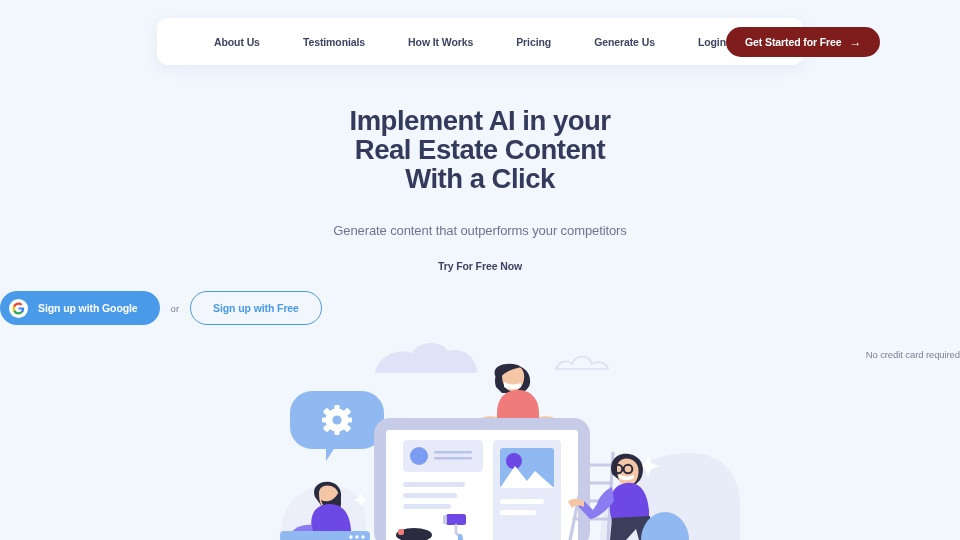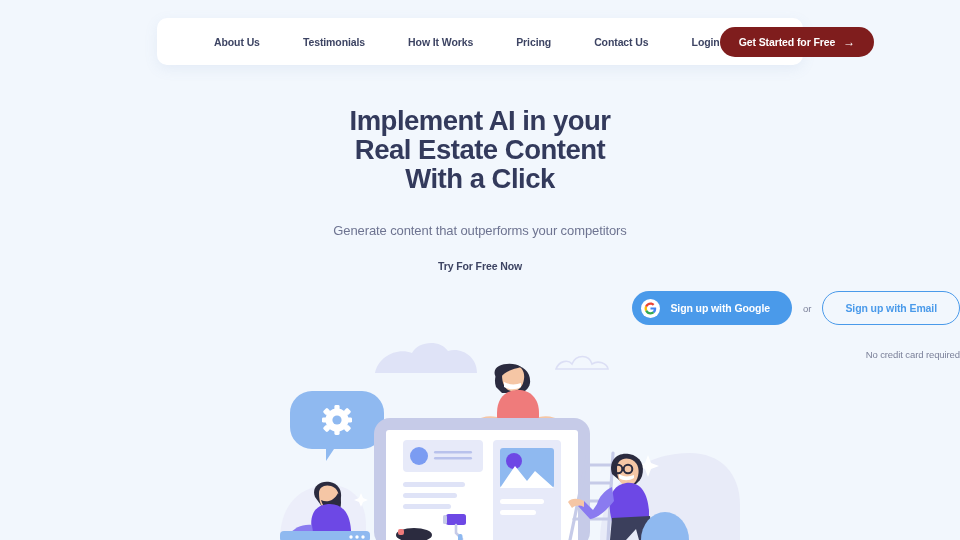--- a/index.html
+++ b/index.html
@@ -116,21 +116,21 @@
     font-size: 10.5px;
     font-weight: bold;
     color: #3d4463;
     letter-spacing: -0.1px;
   }
 
   .btn-row {
     margin-top: 19px;
     display: flex;
     align-items: center;
-    justify-content: flex-end;
+    justify-content: flex-start;
     gap: 11px;
   }
 
   .btn-google {
     background: #4a9aea;
     border: none;
     border-radius: 19px;
     height: 34px;
     padding: 0 22px 0 9px;
     display: flex;
@@ -202,21 +202,21 @@
 <body>
 
 <div class="header-wrap">
 
 
   <nav class="nav">
     <a class="nav-link">About Us</a>
     <a class="nav-link">Testimonials</a>
     <a class="nav-link">How It Works</a>
     <a class="nav-link">Pricing</a>
-    <a class="nav-link">Contact Us</a>
+    <a class="nav-link">Generate Us</a>
     <a class="nav-link">Login</a>
   </nav>
 
   <button class="cta-header">
     <span>Get Started for Free</span>
     <span class="arrow">→</span>
   </button>
 </div>
 
 <div class="hero">
@@ -241,21 +241,21 @@
           <path fill="#FBBC05" d="M11.5 28.4c-.5-1.4-.7-2.9-.7-4.4s.3-3 .7-4.4l-7.1-5.5C2.9 17 2 20.4 2 24s.9 7 2.4 9.9l7.1-5.5z"></path>
           <path fill="#EA4335" d="M24 10.5c4.1 0 6.9 1.8 8.5 3.3l6.2-6C34.9 4.4 29.9 2 24 2 15.4 2 8 6.8 4.4 14.1l7.1 5.5c1.8-5.3 6.7-9.1 12.5-9.1z"></path>
         </svg>
       </span>
       <span class="label">Sign up with Google</span>
     </button>
 
     <span class="or-text">or</span>
 
     <button class="btn-email">
-      <span>Sign up with Email</span>
+      <span>Sign up with Free</span>
     </button>
   </div>
 
   <p class="no-card">No credit card required</p>
 </div>
 
 <div class="illo">
   <svg width="960" height="205" viewBox="0 0 960 205">
 
     <path d="M375 38 C378 22 397 12 412 18 C418 6 440 4 448 16 C462 12 477 22 477 38 Z" fill="#dfe3f7"></path>

